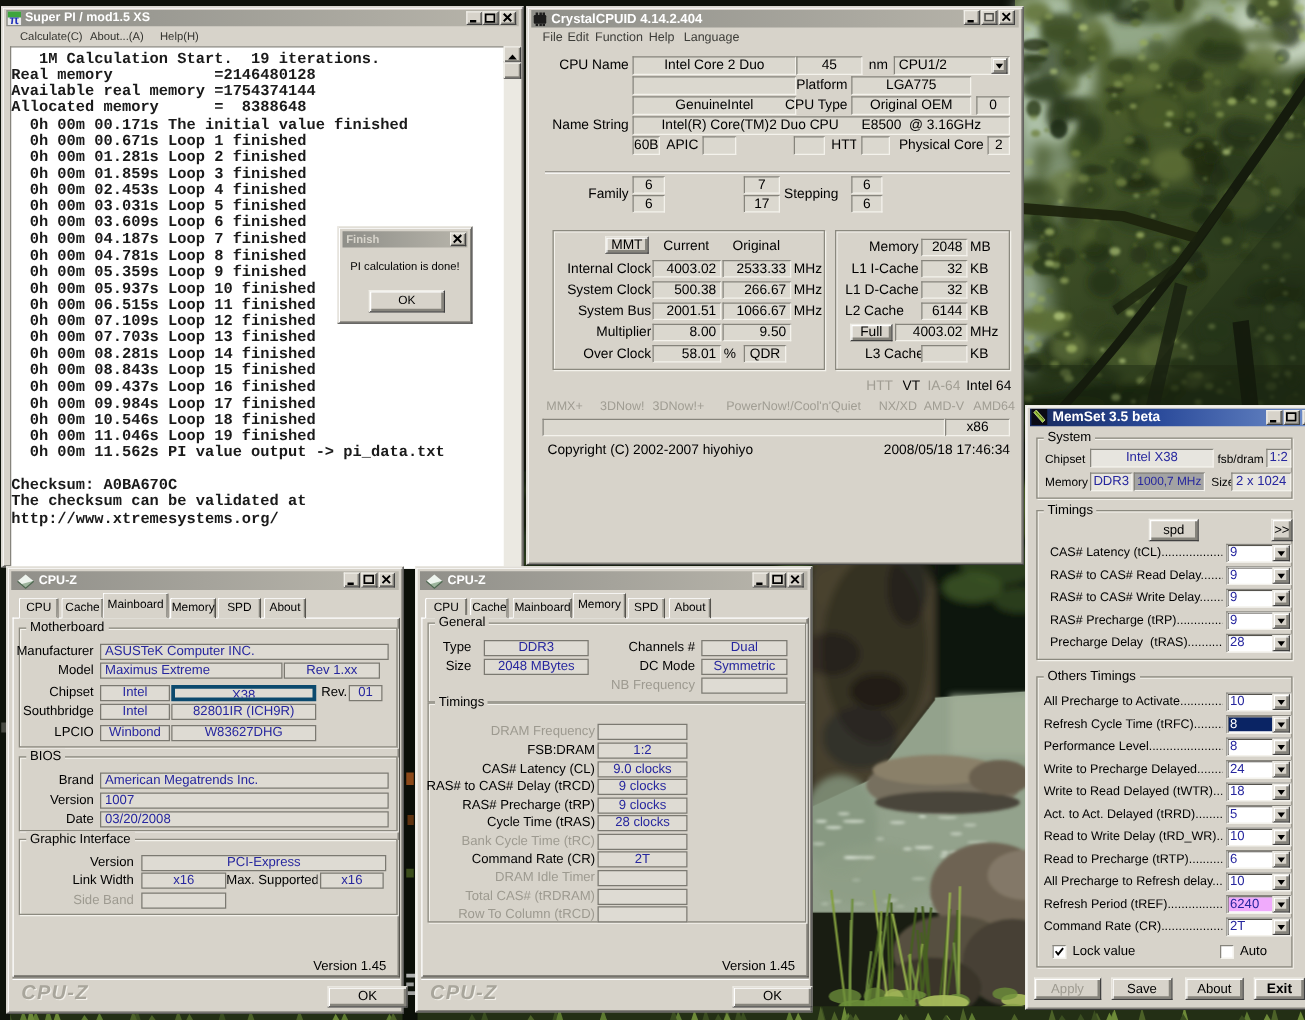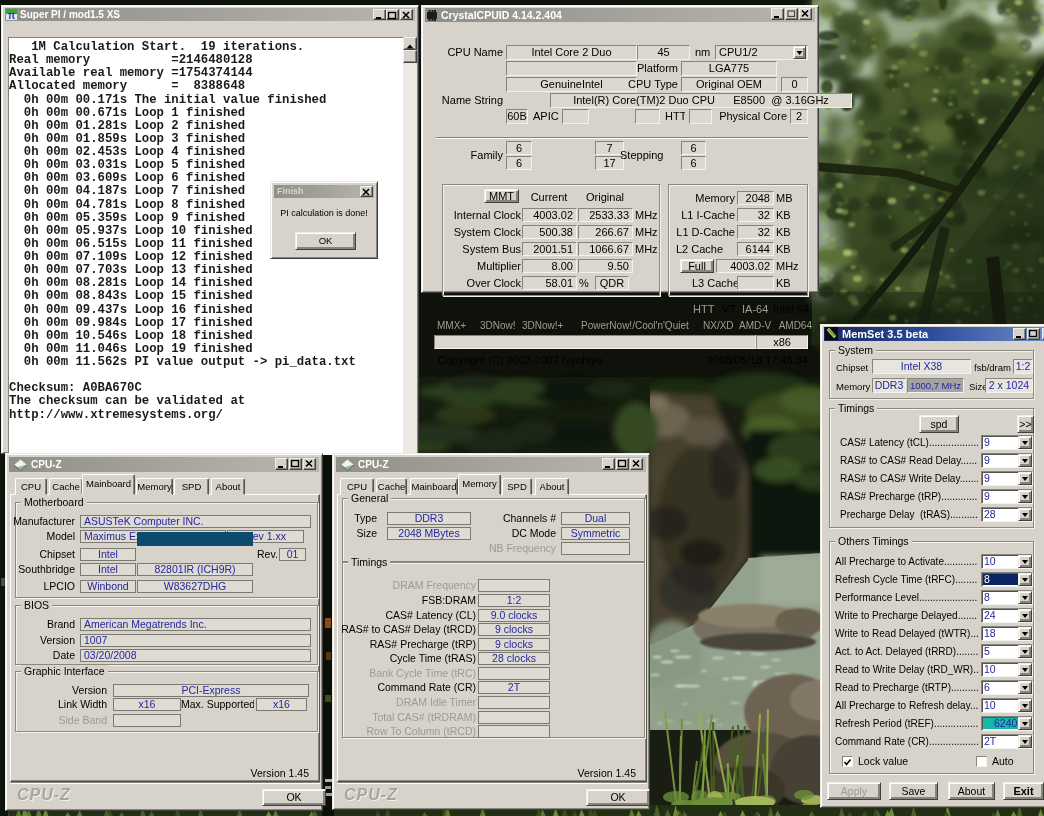--- a/index.html
+++ b/index.html
@@ -700,20 +700,25 @@
     <div class="tbtn" style="right:29px;top:1px;width:13px;height:11px"><svg width="11" height="9">
           <rect x="2" y="6" width="5" height="2" fill="#000"></rect>
         </svg></div>
     <div class="tbtn" style="right:16px;top:1px;width:13px;height:11px"><svg width="11" height="9">
           <rect x="1.5" y="1.5" width="7" height="6" fill="none" stroke="#000" stroke-width="1.4"></rect>
         </svg></div>
     <div class="tbtn" style="right:2px;top:1px;width:13px;height:11px"><svg width="11" height="9">
           <path d="M2,1 L8,7 M8,1 L2,7" stroke="#000" stroke-width="1.6"></path>
         </svg></div>
   </div>
+  <div style="position:absolute;left:3px;top:16px;right:3px;height:15px;font-size:9px;color:#33332e;line-height:15px">
+    <span style="position:absolute;left:11px">Calculate(C)</span>
+    <span style="position:absolute;left:67px">About...(A)</span>
+    <span style="position:absolute;left:123px">Help(H)</span>
+  </div>
   <div style="position:absolute;left:6px;top:31px;width:399px;height:418px;background:#fff;border:1px solid;border-color:#86847c #fff #fff #86847c;overflow:hidden">
     <pre style="font-family:'Liberation Mono',monospace;font-size:12.3px;line-height:13.13px;color:#1a1a1a;margin:3px 0 0 0;font-weight:bold">   1M Calculation Start.  19 iterations.
 Real memory           =2146480128
 Available real memory =1754374144
 Allocated memory      =  8388648
   0h 00m 00.171s The initial value finished
   0h 00m 00.671s Loop 1 finished
   0h 00m 01.281s Loop 2 finished
   0h 00m 01.859s Loop 3 finished
   0h 00m 02.453s Loop 4 finished
@@ -738,21 +743,21 @@
 The checksum can be validated at
 http://www.xtremesystems.org/</pre>
   </div>
   <div style="position:absolute;right:1px;top:31px;width:14px;height:418px;background:#ebe9e2">
     <div class="tbtn" style="left:0;top:0;width:14px;height:13px"><svg width="12" height="11">
           <path d="M6,3.5 L9.5,7.5 L2.5,7.5 Z" fill="#000"></path>
         </svg></div>
     <div class="tbtn" style="left:0;top:13px;width:14px;height:13px"></div>
   </div>
 </div>
-<div class="win w" style="left:421px;top:5px;width:398px;height:288px;font-size:11px">
+<div class="win w" style="left:421px;top:5px;width:398px;height:447px;font-size:11px">
 <div class="tb" style="left:3px;top:2px;right:3px;height:14px;background:linear-gradient(90deg,#8f8f89,#b8b5ab)">
     <svg style="position:absolute;left:1px;top:1px" width="12" height="12">
         <rect x="1" y="3" width="10" height="7" rx="1" fill="#1c1c1c"></rect>
         <rect x="2.5" y="1" width="2" height="2" fill="#1c1c1c"></rect>
         <rect x="5.5" y="1" width="2" height="2" fill="#1c1c1c"></rect>
         <rect x="8" y="1" width="2" height="2" fill="#1c1c1c"></rect>
         <rect x="2.5" y="10" width="2" height="2" fill="#1c1c1c"></rect>
         <rect x="5.5" y="10" width="2" height="2" fill="#1c1c1c"></rect>
         <rect x="8" y="10" width="2" height="2" fill="#1c1c1c"></rect>
       </svg>
@@ -760,53 +765,60 @@
     <div class="tbtn" style="right:31px;top:0px;width:13px;height:12px"><svg width="11" height="10">
           <rect x="2" y="7" width="5" height="2" fill="#000"></rect>
         </svg></div>
     <div class="tbtn" style="right:17px;top:0px;width:13px;height:12px"><svg width="11" height="10">
           <rect x="2" y="2" width="6.5" height="5.5" fill="none" stroke="#4a4a46" stroke-width="1.2"></rect>
         </svg></div>
     <div class="tbtn" style="right:3px;top:0px;width:13px;height:12px"><svg width="11" height="10">
           <path d="M2,1.5 L8,7.5 M8,1.5 L2,7.5" stroke="#000" stroke-width="1.6"></path>
         </svg></div>
   </div>
+  <div style="position:absolute;left:3px;top:17px;right:3px;height:16px;font-size:10px;color:#3c3c38;line-height:16px">
+    <span style="position:absolute;left:9px">File</span>
+    <span style="position:absolute;left:29px">Edit</span>
+    <span style="position:absolute;left:51px">Function</span>
+    <span style="position:absolute;left:94px">Help</span>
+    <span style="position:absolute;left:122px">Language</span>
+  </div>
 <div class="lbl" style="left:10px;top:39px;width:71px;height:14px;font-size:11px;line-height:14px;text-align:right;color:#000">CPU Name</div>
 <div class="fld" style="left:84px;top:39px;width:131px;height:15px;font-size:11px;line-height:13px;">Intel Core 2 Duo</div>
 <div class="fld" style="left:215px;top:39px;width:53px;height:15px;font-size:11px;line-height:13px;">45</div>
 <div class="lbl" style="left:273px;top:39px;width:18px;height:14px;font-size:11px;line-height:14px;text-align:left;color:#000">nm</div>
 <div class="fld" style="left:293px;top:39px;width:93px;height:15px"></div>
 <div class="lbl" style="left:297px;top:39px;font-size:11px;line-height:15px">CPU1/2</div>
 <div class="btn" style="left:371px;top:40px;width:13px;height:13px"><svg width="11" height="11">
         <path d="M2.5,4 L8.5,4 L5.5,8 Z" fill="#000"></path>
       </svg></div>
 <div class="fld" style="left:84px;top:55px;width:131px;height:15px;font-size:11px;line-height:13px;"></div>
 <div class="lbl" style="left:185px;top:55px;width:71px;height:14px;font-size:11px;line-height:14px;text-align:right;color:#000">Platform</div>
 <div class="fld" style="left:259px;top:55px;width:96px;height:15px;font-size:11px;line-height:13px;">LGA775</div>
 <div class="fld" style="left:84px;top:71px;width:131px;height:15px;font-size:11px;line-height:13px;">GenuineIntel</div>
 <div class="lbl" style="left:185px;top:71px;width:71px;height:14px;font-size:11px;line-height:14px;text-align:right;color:#000">CPU Type</div>
 <div class="fld" style="left:259px;top:71px;width:96px;height:15px;font-size:11px;line-height:13px;">Original OEM</div>
 <div class="fld" style="left:359px;top:71px;width:27px;height:15px;font-size:11px;line-height:13px;">0</div>
 <div class="lbl" style="left:10px;top:87px;width:71px;height:14px;font-size:11px;line-height:14px;text-align:right;color:#000">Name String</div>
-<div class="fld" style="left:84px;top:87px;width:302px;height:15px;font-size:11px;line-height:13px;margin-left:44px;">Intel(R) Core(TM)2 Duo CPU&nbsp;&nbsp;&nbsp;&nbsp;&nbsp;&nbsp;E8500&nbsp;&nbsp;@ 3.16GHz</div>
+<div class="fld" style="left:84px;top:87px;width:302px;height:15px;font-size:11px;line-height:13px;">Intel(R) Core(TM)2 Duo CPU&nbsp;&nbsp;&nbsp;&nbsp;&nbsp;&nbsp;E8500&nbsp;&nbsp;@ 3.16GHz</div>
 <div class="fld" style="left:84px;top:103px;width:22px;height:15px;font-size:11px;line-height:13px;">60B</div>
 <div class="lbl" style="left:111px;top:103px;width:26px;height:14px;font-size:11px;line-height:14px;text-align:left;color:#000">APIC</div>
 <div class="fld" style="left:140px;top:103px;width:27px;height:15px;font-size:11px;line-height:13px;"></div>
 <div class="fld" style="left:213px;top:103px;width:25px;height:15px;font-size:11px;line-height:13px;"></div>
 <div class="lbl" style="left:243px;top:103px;width:20px;height:14px;font-size:11px;line-height:14px;text-align:left;color:#000">HTT</div>
 <div class="fld" style="left:267px;top:103px;width:23px;height:15px;font-size:11px;line-height:13px;"></div>
 <div class="lbl" style="left:297px;top:103px;width:68px;height:14px;font-size:11px;line-height:14px;text-align:right;color:#000">Physical Core</div>
 <div class="fld" style="left:368px;top:103px;width:18px;height:15px;font-size:11px;line-height:13px;">2</div>
 <div style="position:absolute;left:14px;top:131px;width:372px;height:2px;border-top:1px solid #86847c;border-bottom:1px solid #fff"></div>
 <div class="lbl" style="left:30px;top:142px;width:51px;height:14px;font-size:11px;line-height:14px;text-align:right;color:#000">Family</div>
 <div class="fld" style="left:84px;top:135px;width:26px;height:14px;font-size:11px;line-height:12px;">6</div>
 <div class="fld" style="left:84px;top:150px;width:26px;height:14px;font-size:11px;line-height:12px;">6</div>
 <div class="fld" style="left:173px;top:135px;width:29px;height:14px;font-size:11px;line-height:12px;">7</div>
 <div class="fld" style="left:173px;top:150px;width:29px;height:14px;font-size:11px;line-height:12px;">17</div>
-<div class="lbl" style="left:198px;top:142px;width:58px;height:14px;font-size:11px;line-height:14px;text-align:left;color:#000">Stepping</div>
+<div class="lbl" style="left:198px;top:142px;width:58px;height:14px;font-size:11px;line-height:14px;text-align:center;color:#000">Stepping</div>
 <div class="fld" style="left:259px;top:135px;width:25px;height:14px;font-size:11px;line-height:12px;">6</div>
 <div class="fld" style="left:259px;top:150px;width:25px;height:14px;font-size:11px;line-height:12px;">6</div>
 <div class="grp" style="left:20px;top:178px;width:218px;height:112px"></div>
 <div class="btn" style="left:62px;top:183px;width:35px;height:14px;font-size:11px;line-height:12px">MMT</div>
 <div class="lbl" style="left:100px;top:184px;width:54px;height:14px;font-size:11px;line-height:14px;text-align:center;color:#000">Current</div>
 <div class="lbl" style="left:156px;top:184px;width:54px;height:14px;font-size:11px;line-height:14px;text-align:center;color:#000">Original</div>
 <div class="lbl" style="left:28px;top:202px;width:71px;height:14px;font-size:11px;line-height:14px;text-align:right;color:#000">Internal Clock</div>
 <div class="fld" style="left:100px;top:202px;width:55px;height:14px;font-size:11px;line-height:12px;text-align:right;padding-right:3px">4003.02</div>
 <div class="fld" style="left:156px;top:202px;width:55px;height:14px;font-size:11px;line-height:12px;text-align:right;padding-right:3px">2533.33</div>
 <div class="lbl" style="left:213px;top:202px;width:26px;height:14px;font-size:11px;line-height:14px;text-align:left;color:#000">MHz</div>
@@ -887,21 +899,21 @@
 <div style="position:absolute;left:4px;top:40px;width:310px;height:288px;background:#d7d3ca;border:1px solid;border-color:#fff #55534d #55534d #fff;box-shadow:inset -1px -1px 0 #86847c;z-index:1"></div>
 <div class="grp" style="left:9px;top:48px;width:303px;height:96px;z-index:2"></div>
 <div class="lbl" style="left:15px;top:42px;height:12px;font-size:10.5px;line-height:12px;background:#d7d3ca;padding:0 3px;z-index:3">Motherboard</div>
 <div class="lbl" style="left:2px;top:61px;width:67px;height:13px;font-size:10.5px;line-height:13px;text-align:right;color:#000;z-index:3">Manufacturer</div>
 <div style="position:absolute;left:74px;top:61px;width:231px;height:13px;background:#dedbd3;border:1px solid #7b7971;font-size:10.5px;line-height:11px;color:#26269e;text-align:left;padding-left:3px;white-space:nowrap;overflow:hidden;z-index:3">ASUSTeK Computer INC.</div>
 <div class="lbl" style="left:2px;top:76px;width:67px;height:13px;font-size:10.5px;line-height:13px;text-align:right;color:#000;z-index:3">Model</div>
 <div style="position:absolute;left:74px;top:76px;width:146px;height:13px;background:#dedbd3;border:1px solid #7b7971;font-size:10.5px;line-height:11px;color:#26269e;text-align:left;padding-left:3px;white-space:nowrap;overflow:hidden;z-index:3">Maximus Extreme</div>
 <div style="position:absolute;left:221px;top:76px;width:77px;height:13px;background:#dedbd3;border:1px solid #7b7971;font-size:10.5px;line-height:11px;color:#26269e;text-align:center;white-space:nowrap;overflow:hidden;z-index:3">Rev 1.xx</div>
 <div class="lbl" style="left:2px;top:94px;width:67px;height:13px;font-size:10.5px;line-height:13px;text-align:right;color:#000;z-index:3">Chipset</div>
 <div style="position:absolute;left:74px;top:94px;width:56px;height:13px;background:#dedbd3;border:1px solid #7b7971;font-size:10.5px;line-height:11px;color:#26269e;text-align:center;white-space:nowrap;overflow:hidden;z-index:3">Intel</div>
-<div style="position:absolute;left:131px;top:78px;width:116px;height:13px;background:#dedbd3;border:7px solid #0c4a6e;font-size:10.5px;line-height:11px;color:#26269e;text-align:center;white-space:nowrap;overflow:hidden;z-index:3">X38</div>
+<div style="position:absolute;left:131px;top:94px;width:116px;height:13px;background:#dedbd3;border:3px solid #0c4a6e;font-size:10.5px;line-height:11px;color:#26269e;text-align:center;white-space:nowrap;overflow:hidden;z-index:3">X38</div>
 <div class="lbl" style="left:251px;top:94px;width:24px;height:13px;font-size:10.5px;line-height:13px;text-align:left;color:#000;z-index:3">Rev.</div>
 <div style="position:absolute;left:273px;top:94px;width:27px;height:13px;background:#dedbd3;border:1px solid #7b7971;font-size:10.5px;line-height:11px;color:#26269e;text-align:center;white-space:nowrap;overflow:hidden;z-index:3">01</div>
 <div class="lbl" style="left:2px;top:109px;width:67px;height:13px;font-size:10.5px;line-height:13px;text-align:right;color:#000;z-index:3">Southbridge</div>
 <div style="position:absolute;left:74px;top:109px;width:56px;height:13px;background:#dedbd3;border:1px solid #7b7971;font-size:10.5px;line-height:11px;color:#26269e;text-align:center;white-space:nowrap;overflow:hidden;z-index:3">Intel</div>
 <div style="position:absolute;left:131px;top:109px;width:116px;height:13px;background:#dedbd3;border:1px solid #7b7971;font-size:10.5px;line-height:11px;color:#26269e;text-align:center;white-space:nowrap;overflow:hidden;z-index:3">82801IR (ICH9R)</div>
 <div class="lbl" style="left:2px;top:126px;width:67px;height:13px;font-size:10.5px;line-height:13px;text-align:right;color:#000;z-index:3">LPCIO</div>
 <div style="position:absolute;left:74px;top:126px;width:56px;height:13px;background:#dedbd3;border:1px solid #7b7971;font-size:10.5px;line-height:11px;color:#26269e;text-align:center;white-space:nowrap;overflow:hidden;z-index:3">Winbond</div>
 <div style="position:absolute;left:131px;top:126px;width:116px;height:13px;background:#dedbd3;border:1px solid #7b7971;font-size:10.5px;line-height:11px;color:#26269e;text-align:center;white-space:nowrap;overflow:hidden;z-index:3">W83627DHG</div>
 <div class="grp" style="left:9px;top:151px;width:303px;height:60px;z-index:2"></div>
 <div class="lbl" style="left:15px;top:145px;height:12px;font-size:10.5px;line-height:12px;background:#d7d3ca;padding:0 3px;z-index:3">BIOS</div>
@@ -1108,21 +1120,21 @@
         <path d="M3,4 L9,4 L6,8 Z" fill="#000"></path>
       </svg></div>
 <div class="lbl" style="left:14px;top:374px;width:143px;height:13px;font-size:10px;line-height:13px;color:#000;text-align:left"><span style="display:inline-block;max-width:143px;overflow:hidden;white-space:nowrap">All Precharge to Refresh delay........................................</span></div>
 <div style="position:absolute;left:160px;top:373px;width:52px;height:15px;background:#fff;border:1px solid;border-color:#86847c #f4f2ec #f4f2ec #86847c;box-shadow:inset 1px 1px 0 #55534d"></div>
 <div style="position:absolute;left:162px;top:375px;width:35px;height:11px;background:#fff;color:#26269e;font-size:10.5px;line-height:11px;padding-left:1px">10</div>
 <div class="btn" style="left:197px;top:374px;width:14px;height:13px"><svg width="12" height="11">
         <path d="M3,4 L9,4 L6,8 Z" fill="#000"></path>
       </svg></div>
 <div class="lbl" style="left:14px;top:392px;width:143px;height:13px;font-size:10px;line-height:13px;color:#000;text-align:left"><span style="display:inline-block;max-width:143px;overflow:hidden;white-space:nowrap">Refresh Period (tREF)........................................</span></div>
 <div style="position:absolute;left:160px;top:391px;width:52px;height:15px;background:#fff;border:1px solid;border-color:#86847c #f4f2ec #f4f2ec #86847c;box-shadow:inset 1px 1px 0 #55534d"></div>
-<div style="position:absolute;left:162px;top:393px;width:35px;height:11px;background:#14b8a6;color:#26269e;font-size:10.5px;line-height:11px;padding-left:11px">6240</div>
+<div style="position:absolute;left:162px;top:393px;width:35px;height:11px;background:#f0abfc;color:#26269e;font-size:10.5px;line-height:11px;padding-left:1px">6240</div>
 <div class="btn" style="left:197px;top:392px;width:14px;height:13px"><svg width="12" height="11">
         <path d="M3,4 L9,4 L6,8 Z" fill="#000"></path>
       </svg></div>
 <div class="lbl" style="left:14px;top:410px;width:143px;height:13px;font-size:10px;line-height:13px;color:#000;text-align:left"><span style="display:inline-block;max-width:143px;overflow:hidden;white-space:nowrap">Command Rate (CR)........................................</span></div>
 <div style="position:absolute;left:160px;top:409px;width:52px;height:15px;background:#fff;border:1px solid;border-color:#86847c #f4f2ec #f4f2ec #86847c;box-shadow:inset 1px 1px 0 #55534d"></div>
 <div style="position:absolute;left:162px;top:411px;width:35px;height:11px;background:#fff;color:#26269e;font-size:10.5px;line-height:11px;padding-left:1px">2T</div>
 <div class="btn" style="left:197px;top:410px;width:14px;height:13px"><svg width="12" height="11">
         <path d="M3,4 L9,4 L6,8 Z" fill="#000"></path>
       </svg></div>
 <div style="position:absolute;left:21px;top:431px;width:11px;height:11px;background:#fff;border:1px solid;border-color:#86847c #f4f2ec #f4f2ec #86847c"><svg width="9" height="9">

